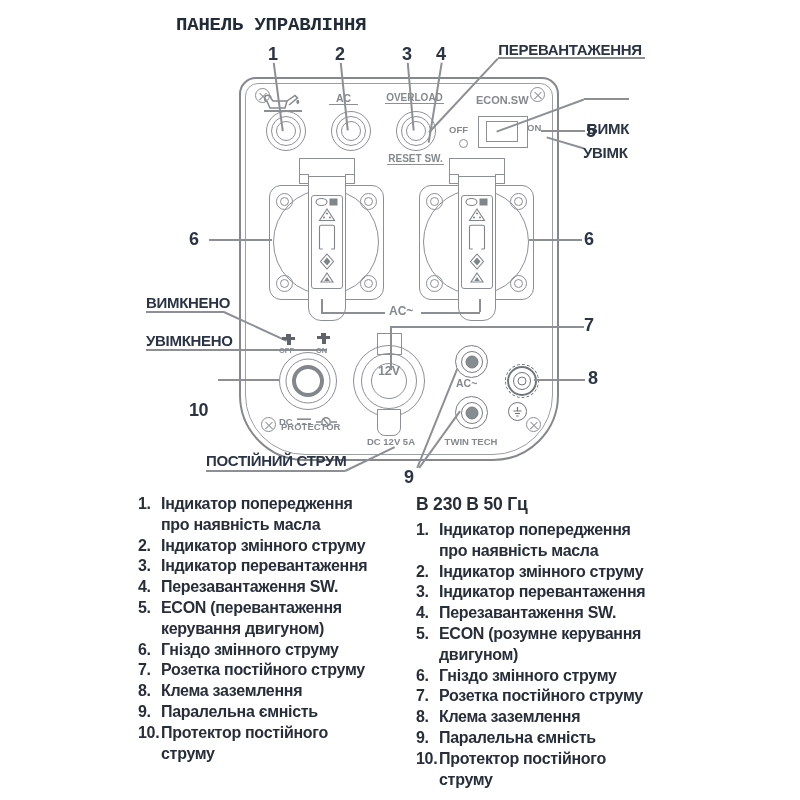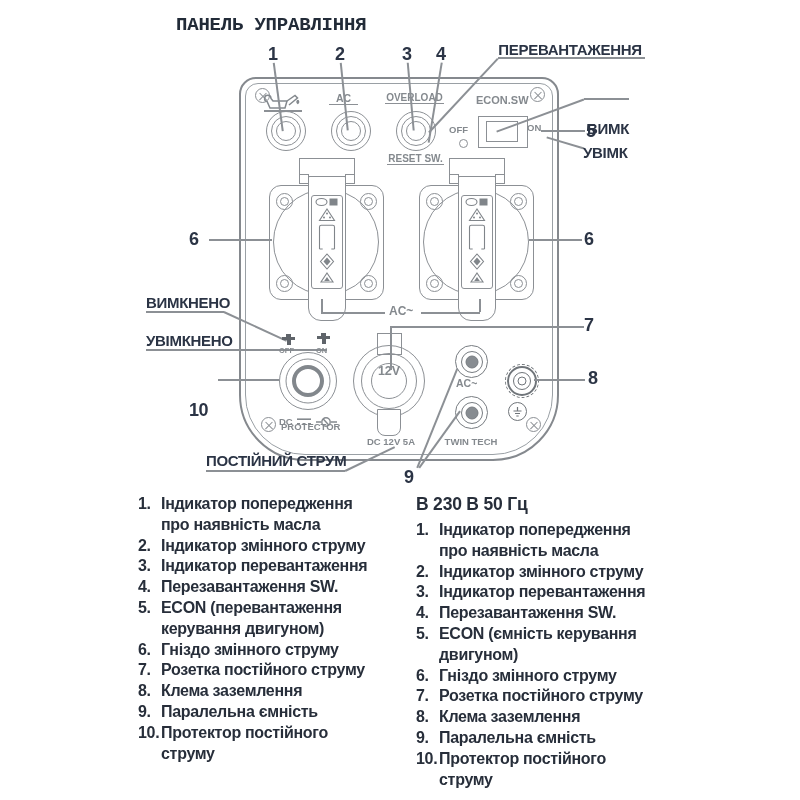--- a/index.html
+++ b/index.html
@@ -324,21 +324,21 @@
   <div class="li">
       <span class="n">3.</span>
       <span class="t">Індикатор перевантаження</span>
     </div>
   <div class="li">
       <span class="n">4.</span>
       <span class="t">Перезавантаження SW.</span>
     </div>
   <div class="li">
       <span class="n">5.</span>
-      <span class="t">ECON (ємність керування
+      <span class="t">ECON (розумне керування
 двигуном)</span>
     </div>
   <div class="li">
       <span class="n">6.</span>
       <span class="t">Гніздо змінного струму</span>
     </div>
   <div class="li">
       <span class="n">7.</span>
       <span class="t">Розетка постійного струму</span>
     </div>

